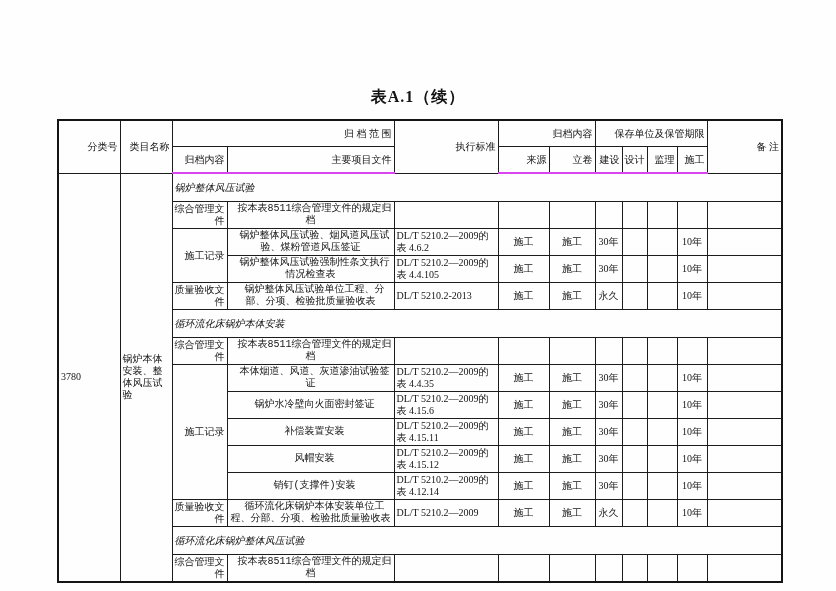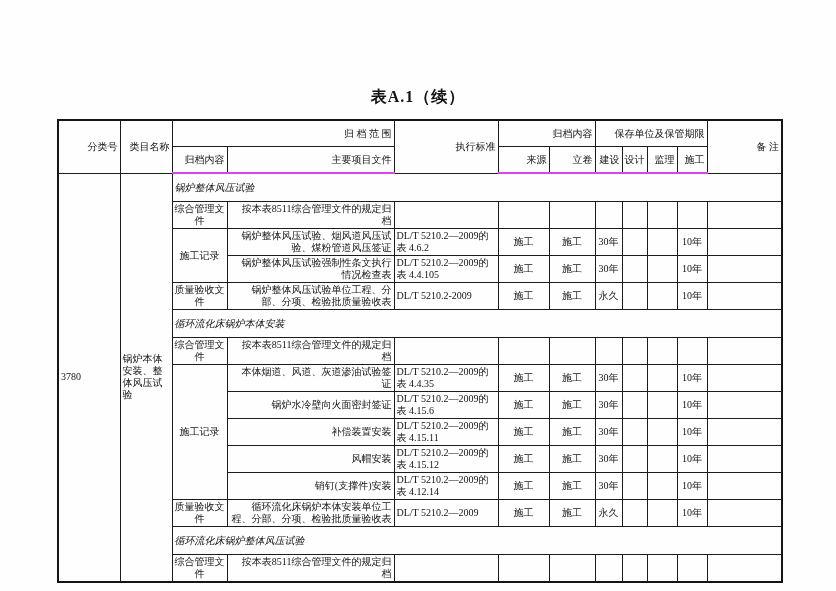--- a/index.html
+++ b/index.html
@@ -44,25 +44,26 @@
   }
   thead th { text-align: right; height: 23px; }
   thead tr:last-child th { border-bottom: 2px solid #d946ef; }
   td.cat-no, td.cat-name { text-align: left; }
   td.section-cell {
     text-align: left;
     padding-left: 9px;
     height: 25px;
     font-style: italic;
   }
-  td.content-label { text-align: center; padding: 1px 4px; }
+  td.content-label { text-align: right; padding: 1px 4px; }
   td.file-cell {
-    text-align: right;
+    text-align: center;
     padding: 1px 3px;
     text-indent: 8px;
+    font-family: Liberation Mono, monospace;
   }
   td.std-cell {
     font-size: 9.5px;
     white-space: pre-line;
   }
   td.small-cell { text-align: center; padding: 1px 0; }
   tbody tr { height: 26px; }
 </style>
 </head>
 <body>
@@ -146,21 +147,21 @@
           <td class="small-cell">施工</td>
           <td class="small-cell">30年</td>
           <td class="small-cell"></td>
           <td class="small-cell"></td>
           <td class="small-cell">10年</td>
           <td class="small-cell"></td>
         </tr>
         <tr>
           <td class="content-label" rowspan="1">质量验收文件</td>
           <td class="file-cell">锅炉整体风压试验单位工程、分部、分项、检验批质量验收表</td>
-          <td class="std-cell">DL/T 5210.2-2009</td>
+          <td class="std-cell">DL/T 5210.2-2013</td>
           <td class="small-cell">施工</td>
           <td class="small-cell">施工</td>
           <td class="small-cell">永久</td>
           <td class="small-cell"></td>
           <td class="small-cell"></td>
           <td class="small-cell">10年</td>
           <td class="small-cell"></td>
         </tr>
         <tr>
           <td class="section-cell" colspan="10">循环流化床锅炉本体安装</td>

